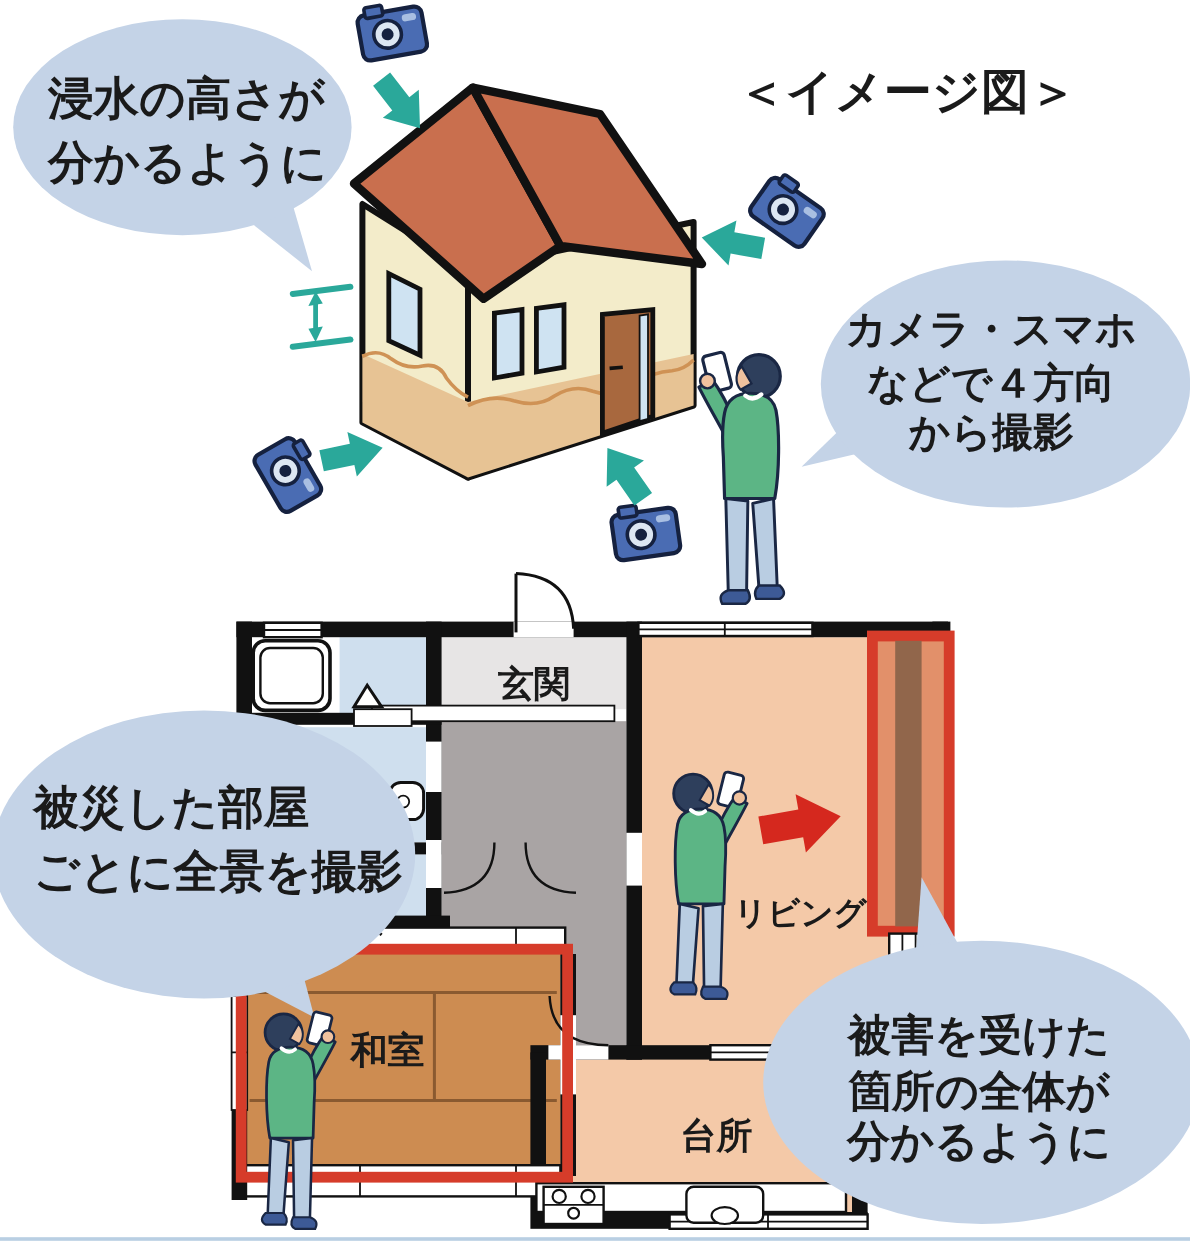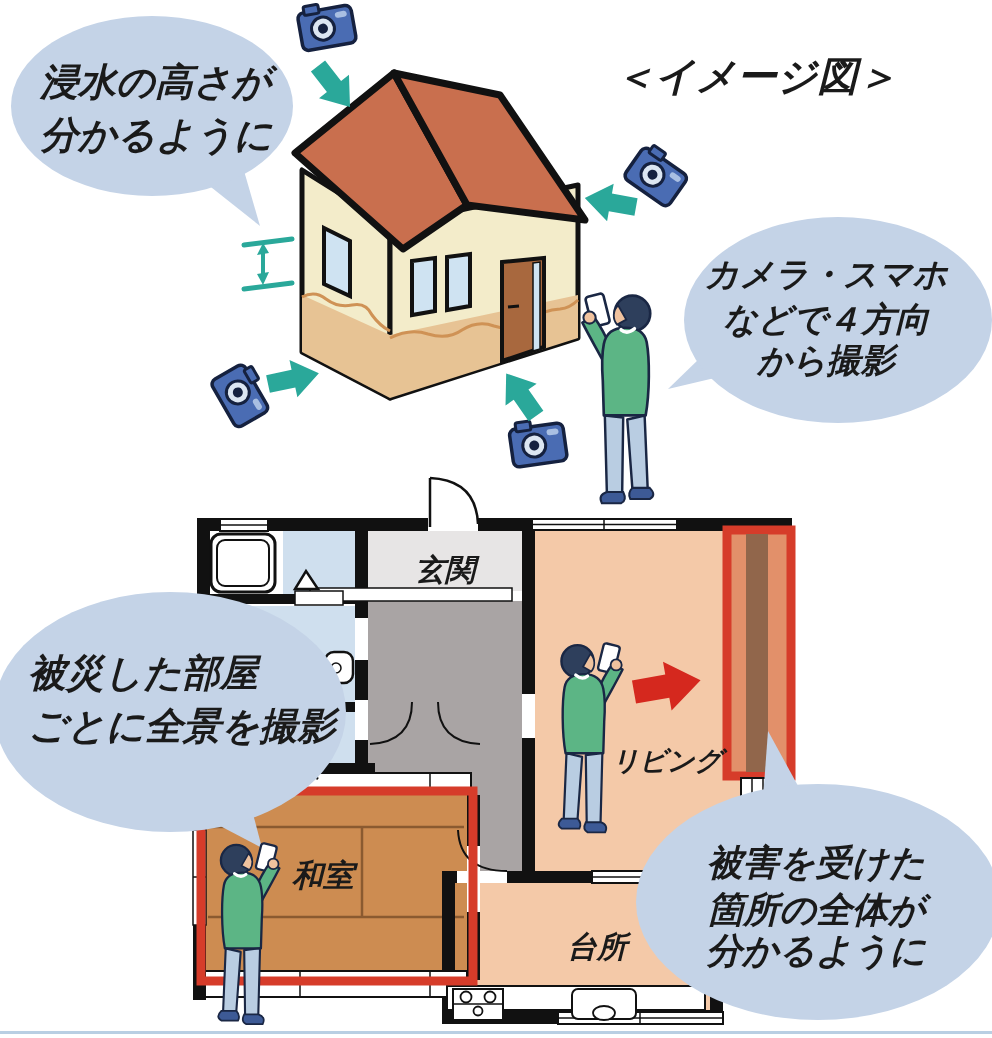--- a/index.html
+++ b/index.html
@@ -1,16 +1,16 @@
 <!DOCTYPE html>
 <html><head>
 <meta charset="utf-8">
 <style>
   html,body{margin:0;padding:0;background:#ffffff;}
-  .stage{position:relative;width:992px;height:1038px;background:#ffffff;overflow:hidden;font-style:italic;}
+  .stage{position:relative;width:992px;height:1038px;background:#ffffff;overflow:hidden;}
   svg{display:block;}
   text{font-family:"DejaVu Sans",sans-serif;font-weight:700;fill:#1a1a1a;}
 </style>
 </head>
 <body>
 
 <div class="stage">
 <svg width="992" height="1038" viewBox="0 0 992 1038">
 
   <defs>

